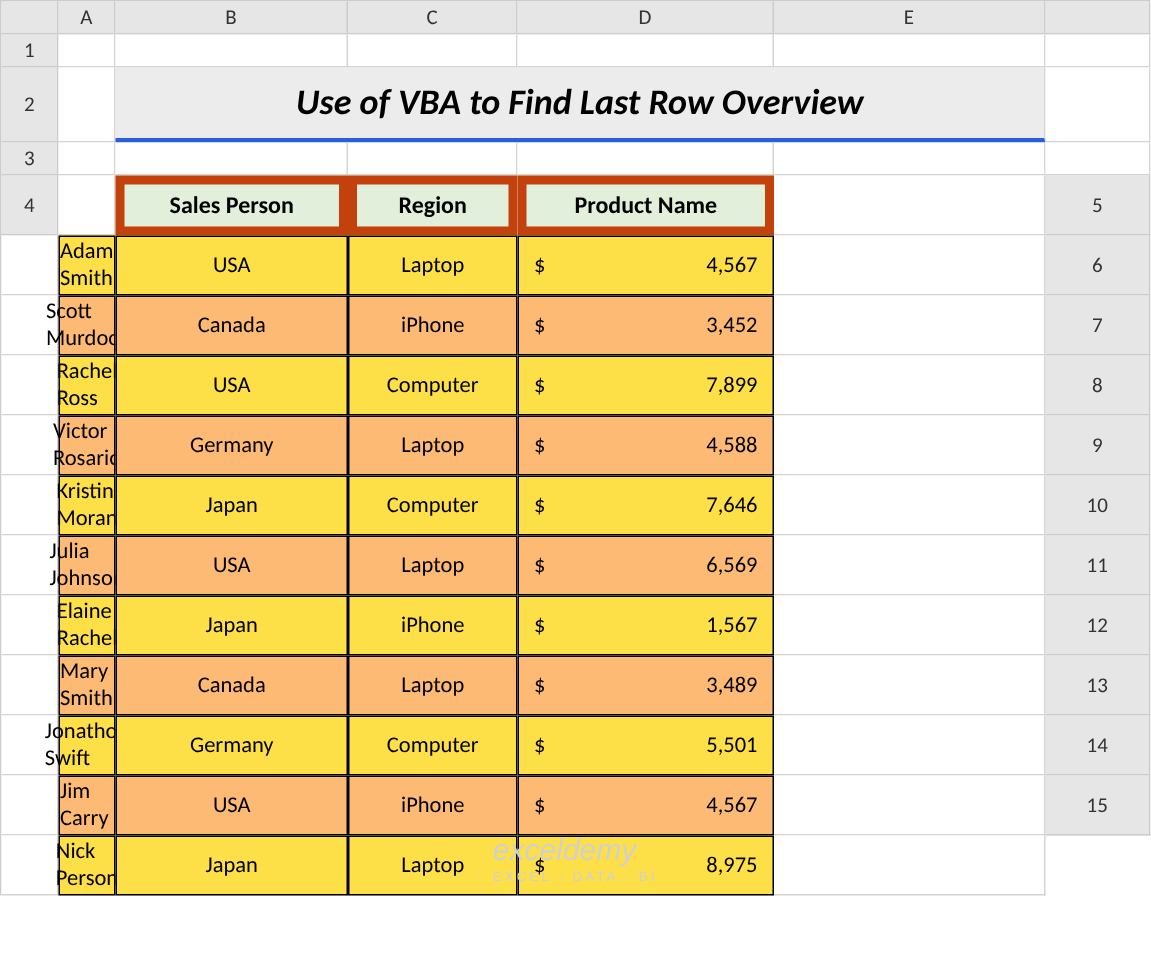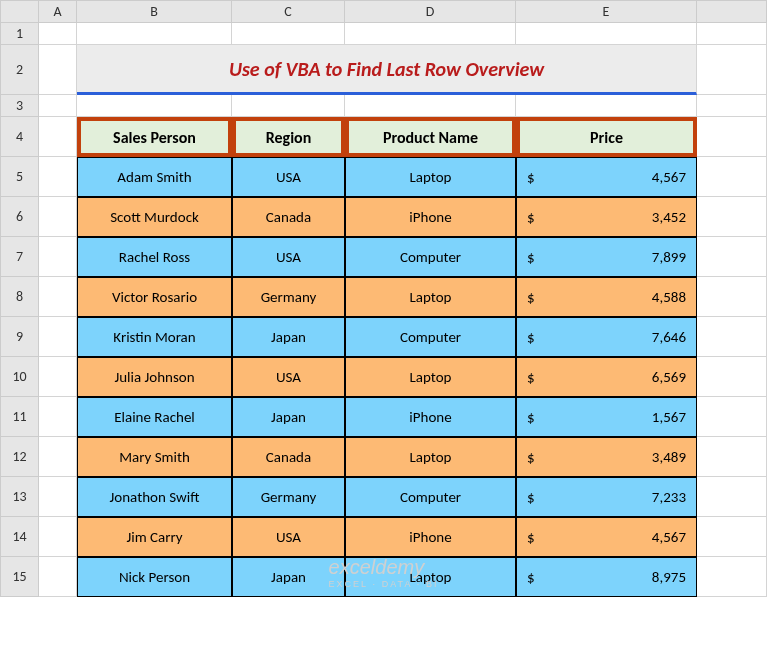--- a/index.html
+++ b/index.html
@@ -43,37 +43,37 @@
     font-size: 15px;
   }
   .title-cell {
     grid-column: 3 / span 4;
     background: #ececec;
     border-right: 1px solid #d4d4d4;
     border-bottom: 3px solid #2b5fd9;
     display: flex;
     align-items: center;
     justify-content: center;
-    font-size: 20px;
+    font-size: 24px;
     font-weight: bold;
     font-style: italic;
-    color: #b91c1c;
+    color: #000000;
   }
   .th {
     background: #e2efda;
     font-weight: bold;
     font-size: 16px;
-    border: 4px solid #c2410c;
+    border: 6px solid #c2410c;
   }
   .td {
     border: 1px solid #000;
     font-size: 15px;
   }
   .td.even { background: #fdba74; }
-  .td.odd  { background: #7dd3fc; }
+  .td.odd  { background: #fde047; }
   .price-cell {
     justify-content: space-between;
     padding: 0 10px;
   }
   .watermark {
     position: absolute;
     left: 50%;
     top: 556px;
     transform: translateX(-50%);
     color: #d0d0d0;
@@ -122,21 +122,20 @@
   <div class="cell"></div>
   <div class="cell"></div>
   <div class="cell"></div>
   <div class="cell"></div>
 
   <div class="row-header">4</div>
   <div class="cell"></div>
   <div class="cell th">Sales Person</div>
   <div class="cell th">Region</div>
   <div class="cell th">Product Name</div>
-  <div class="cell th">Price</div>
   <div class="cell"></div>
 
   <div class="row-header">5</div>
   <div class="cell"></div>
   <div class="cell td odd">Adam Smith</div>
   <div class="cell td odd">USA</div>
   <div class="cell td odd">Laptop</div>
   <div class="cell td odd price-cell">
       <span>$</span>
       <span>4,567</span>
@@ -220,21 +219,21 @@
     </div>
   <div class="cell"></div>
 
   <div class="row-header">13</div>
   <div class="cell"></div>
   <div class="cell td odd">Jonathon Swift</div>
   <div class="cell td odd">Germany</div>
   <div class="cell td odd">Computer</div>
   <div class="cell td odd price-cell">
       <span>$</span>
-      <span>7,233</span>
+      <span>5,501</span>
     </div>
   <div class="cell"></div>
 
   <div class="row-header">14</div>
   <div class="cell"></div>
   <div class="cell td even">Jim Carry</div>
   <div class="cell td even">USA</div>
   <div class="cell td even">iPhone</div>
   <div class="cell td even price-cell">
       <span>$</span>

